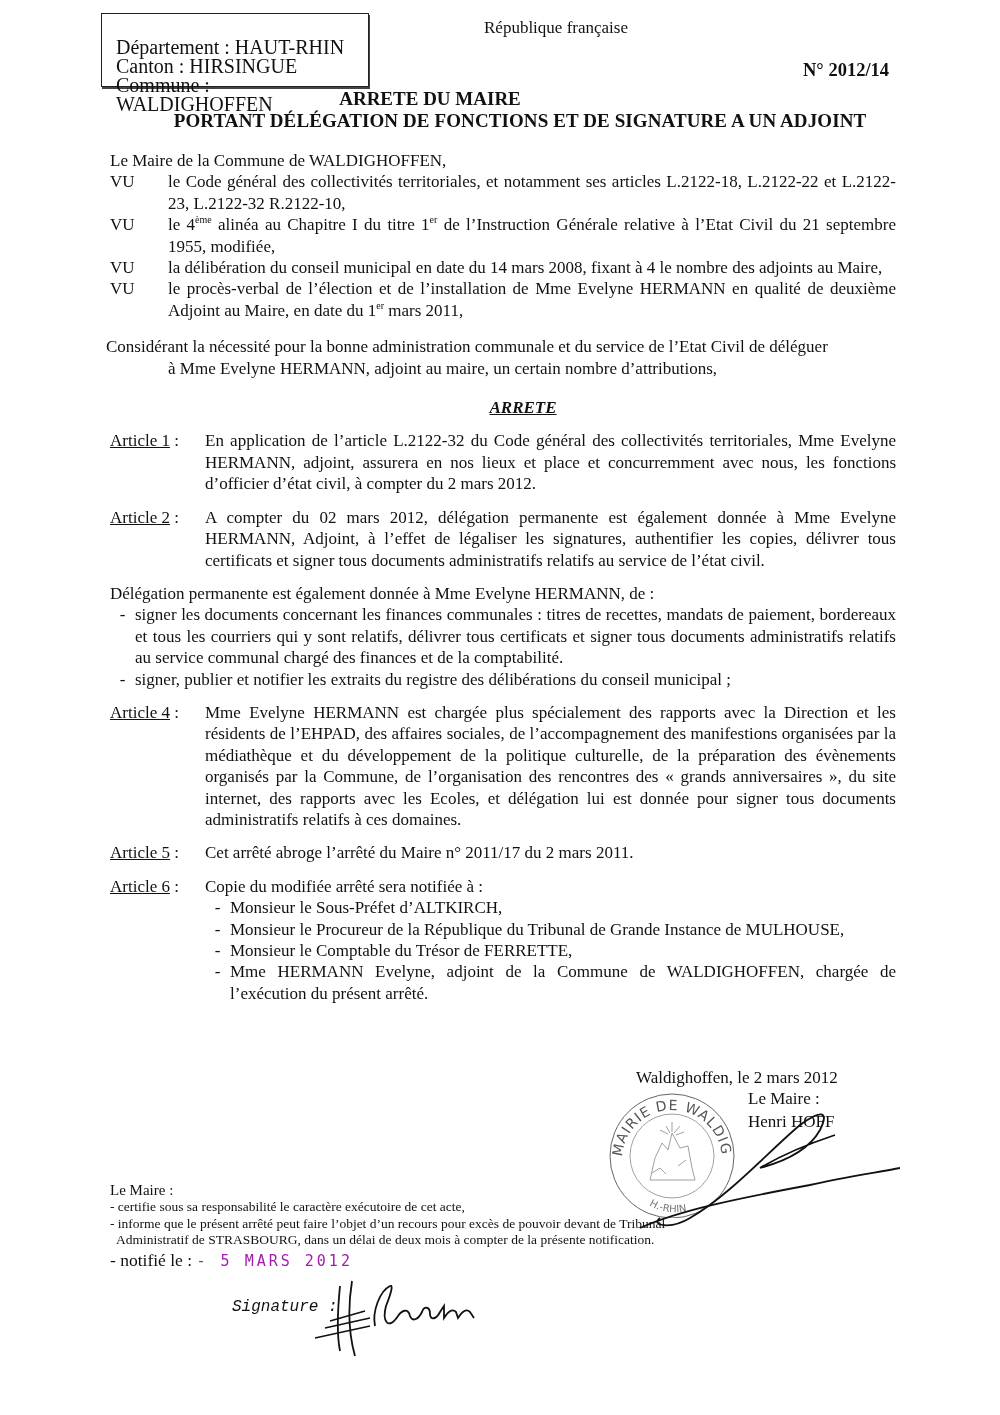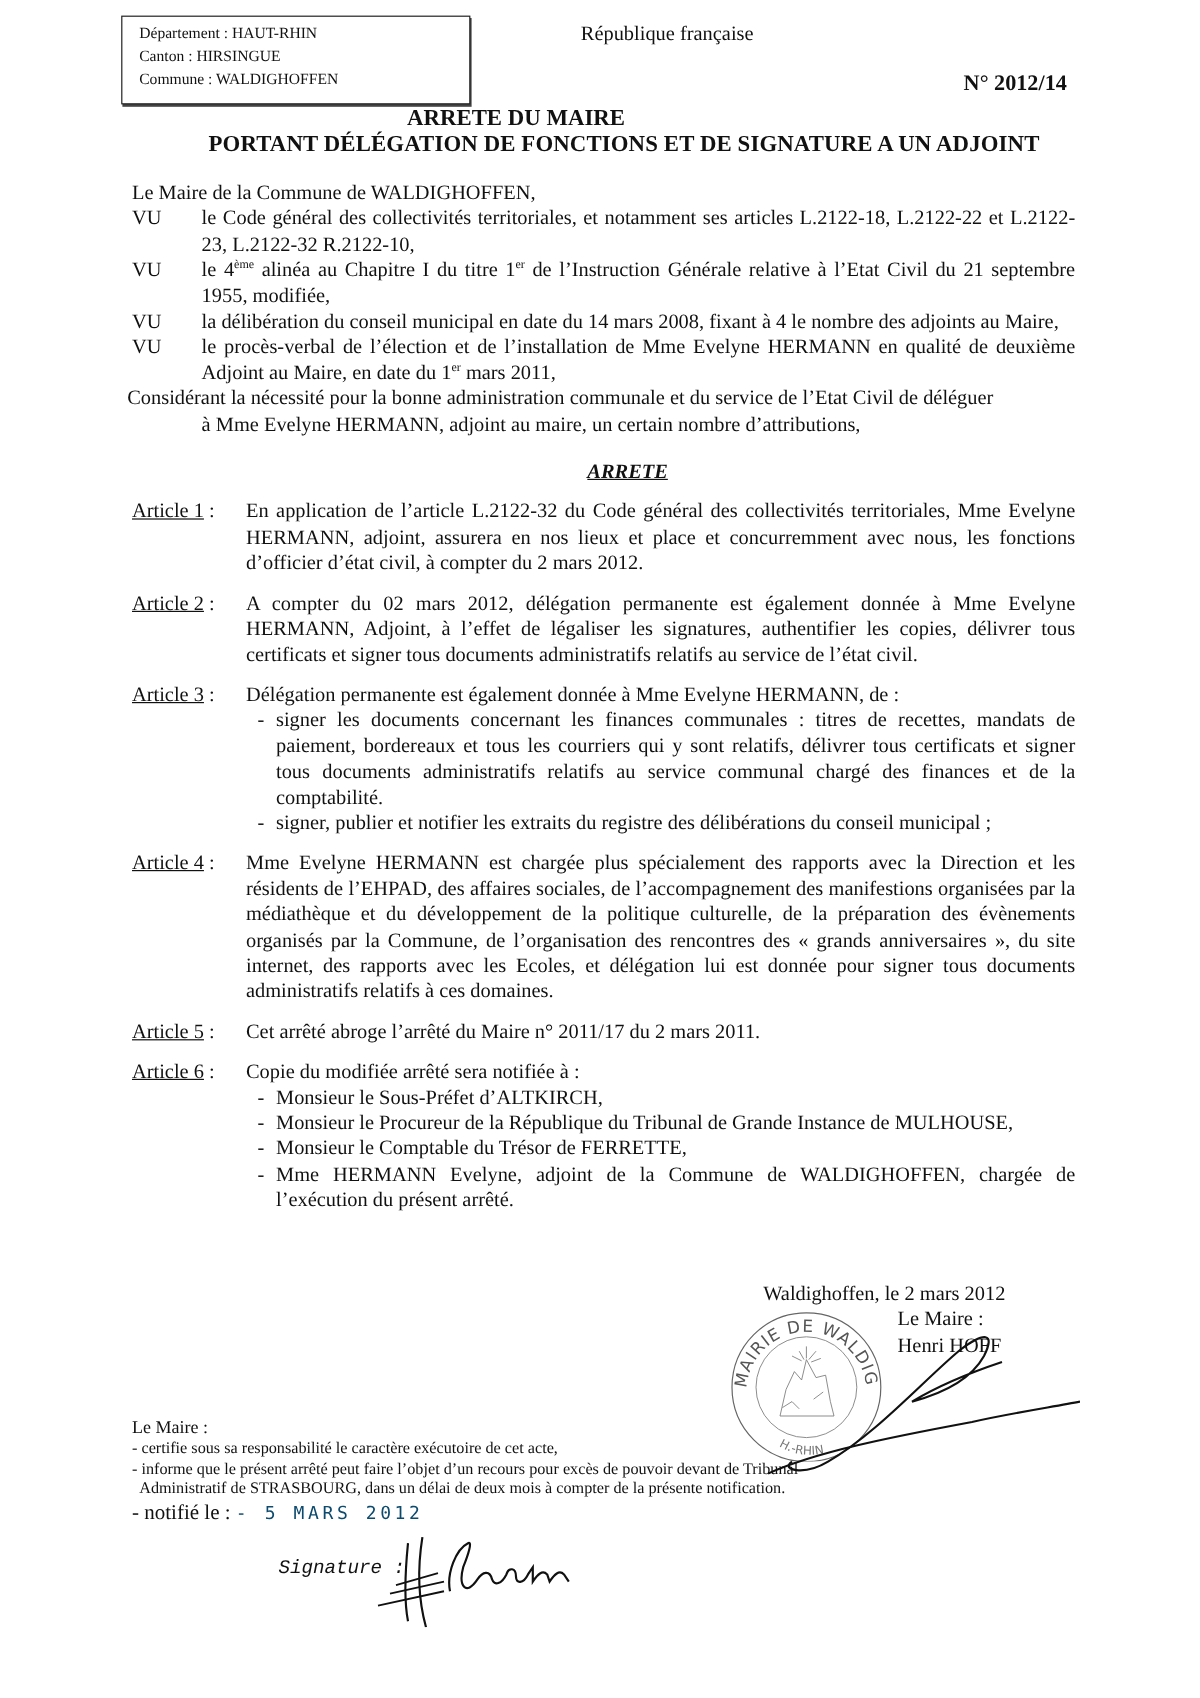--- a/index.html
+++ b/index.html
@@ -1,20 +1,20 @@
 <!DOCTYPE html>
 <html><head>
 <meta charset="utf-8">
 <style>
   html, body { margin: 0; padding: 0; background: #ffffff; }
   body { width: 1000px; height: 1415px; position: relative; overflow: hidden;
          font-family: "Liberation Serif", "DejaVu Serif", serif; color: #111; }
   .abs { position: absolute; }
-  .hdr-box { left: 101px; top: 13px; width: 291px; height: 74px; border: 1.5px solid #222;
-             padding: 4px 0 0 14px; box-sizing: border-box; font-size: 13px; line-height: 19px;
+  .hdr-box { left: 101px; top: 13px; width: 268px; height: 74px; border: 1.5px solid #222;
+             padding: 24px 0 0 14px; box-sizing: border-box; font-size: 20px; line-height: 19px;
              box-shadow: 1px 2px 0 #444; }
   .republique { left: 484px; top: 18px; font-size: 17px; }
   .numero { left: 803px; top: 44px; font-size: 18.5px; font-weight: bold; margin-top: 16px; }
   .title1 { left: 0; width: 840px; top: 88px; text-align: center; font-size: 19px; font-weight: bold; padding-left: 20px; box-sizing: border-box;}
   .title2 { left: 0; width: 1000px; top: 110px; text-align: center; font-size: 19px; font-weight: bold; padding-left: 40px; box-sizing: border-box; letter-spacing: 0.1px; }
   .body { left: 110px; top: 150px; width: 786px; font-size: 17px; line-height: 21.4px; }
   .preamble-intro { margin-bottom: 0; }
   .vu { display: flex; }
   .vu .lbl { width: 58px; flex-shrink: 0; }
   .vu .txt { flex: 1; text-align: justify; }
@@ -32,21 +32,21 @@
   .sup { font-size: 10px; vertical-align: 7px; line-height: 0; }
   .place-date { left: 636px; top: 1068px; font-size: 17px; }
   .le-maire-sig { left: 748px; top: 1089px; font-size: 17px; }
   .maire-name { left: 748px; top: 1112px; font-size: 17px; }
   .stamp { left: 600px; top: 1088px; width: 140px; height: 130px; }
   .sig1 { left: 640px; top: 1100px; width: 260px; height: 130px; }
   .footer { left: 110px; top: 1181px; width: 640px; font-size: 13.5px; line-height: 16.5px; }
   .footer .fm { font-size: 15px; line-height: 18px; }
   .footer .ind { padding-left: 6px; }
   .notifie { left: 110px; top: 1250px; font-size: 17.5px; }
-  .notifie .stampdate { color: #0c4a6e; letter-spacing: 3px; font-family: "DejaVu Sans Mono", monospace; font-size: 15px; }
+  .notifie .stampdate { color: #a21caf; letter-spacing: 3px; font-family: "DejaVu Sans Mono", monospace; font-size: 15px; }
   .signature-lbl { left: 232px; top: 1298px; font-size: 16px; font-style: italic; font-family: Liberation Mono, monospace; }
   .sig2 { left: 310px; top: 1276px; width: 200px; height: 80px; }
 </style>
 </head>
 <body>
 
 <div class="abs hdr-box">
   <div>Département : HAUT-RHIN</div>
   <div>Canton : HIRSINGUE</div>
   <div>Commune : WALDIGHOFFEN</div>
@@ -69,38 +69,37 @@
   </div>
   <div class="vu">
     <span class="lbl">VU</span>
     <span class="txt">la délibération du conseil municipal en date du 14 mars 2008, fixant à 4 le nombre des adjoints au Maire,</span>
   </div>
   <div class="vu">
     <span class="lbl">VU</span>
     <span class="txt"><span>le procès-verbal de l’élection et de l’installation de Mme Evelyne HERMANN en qualité de deuxième Adjoint au Maire, en date du 1</span><span class="sup">er</span><span> mars 2011,</span></span>
   </div>
   <div class="consid">
-    <div style="margin-left:-4px;white-space:nowrap;">Considérant la nécessité pour la bonne administration communale et du service de l’Etat Civil de déléguer</div>
+    <div style="margin-left:-4px;white-space:nowrap;margin-top:15px;">Considérant la nécessité pour la bonne administration communale et du service de l’Etat Civil de déléguer</div>
     <div class="cont">à Mme Evelyne HERMANN, adjoint au maire, un certain nombre d’attributions,</div>
   </div>
 
   <div class="arrete-h">ARRETE</div>
 
   <div class="article">
     <span class="lbl"><u>Article 1</u><span> :</span></span>
     <div class="content">En application de l’article L.2122-32 du Code général des collectivités territoriales, Mme Evelyne HERMANN, adjoint, assurera en nos lieux et place et concurremment avec nous, les fonctions d’officier d’état civil, à compter du 2 mars 2012.</div>
   </div>
 
   <div class="article">
     <span class="lbl"><u>Article 2</u><span> :</span></span>
     <div class="content">A compter du 02 mars 2012, délégation permanente est également donnée à Mme Evelyne HERMANN, Adjoint, à l’effet de légaliser les signatures, authentifier les copies, délivrer tous certificats et signer tous documents administratifs relatifs au service de l’état civil.</div>
   </div>
 
   <div class="article">
-    <span class="lbl"><u>Article 3</u><span> :</span></span>
     <div class="content">
       <div>Délégation permanente est également donnée à Mme Evelyne HERMANN, de :</div>
       <div class="dash-item">
           <span class="dash">-</span>
           <span class="dtxt">signer les documents concernant les finances communales : titres de recettes, mandats de paiement, bordereaux et tous les courriers qui y sont relatifs, délivrer tous certificats et signer tous documents administratifs relatifs au service communal chargé des finances et de la comptabilité.</span>
         </div>
       <div class="dash-item">
           <span class="dash">-</span>
           <span class="dtxt">signer, publier et notifier les extraits du registre des délibérations du conseil municipal ;</span>
         </div>

